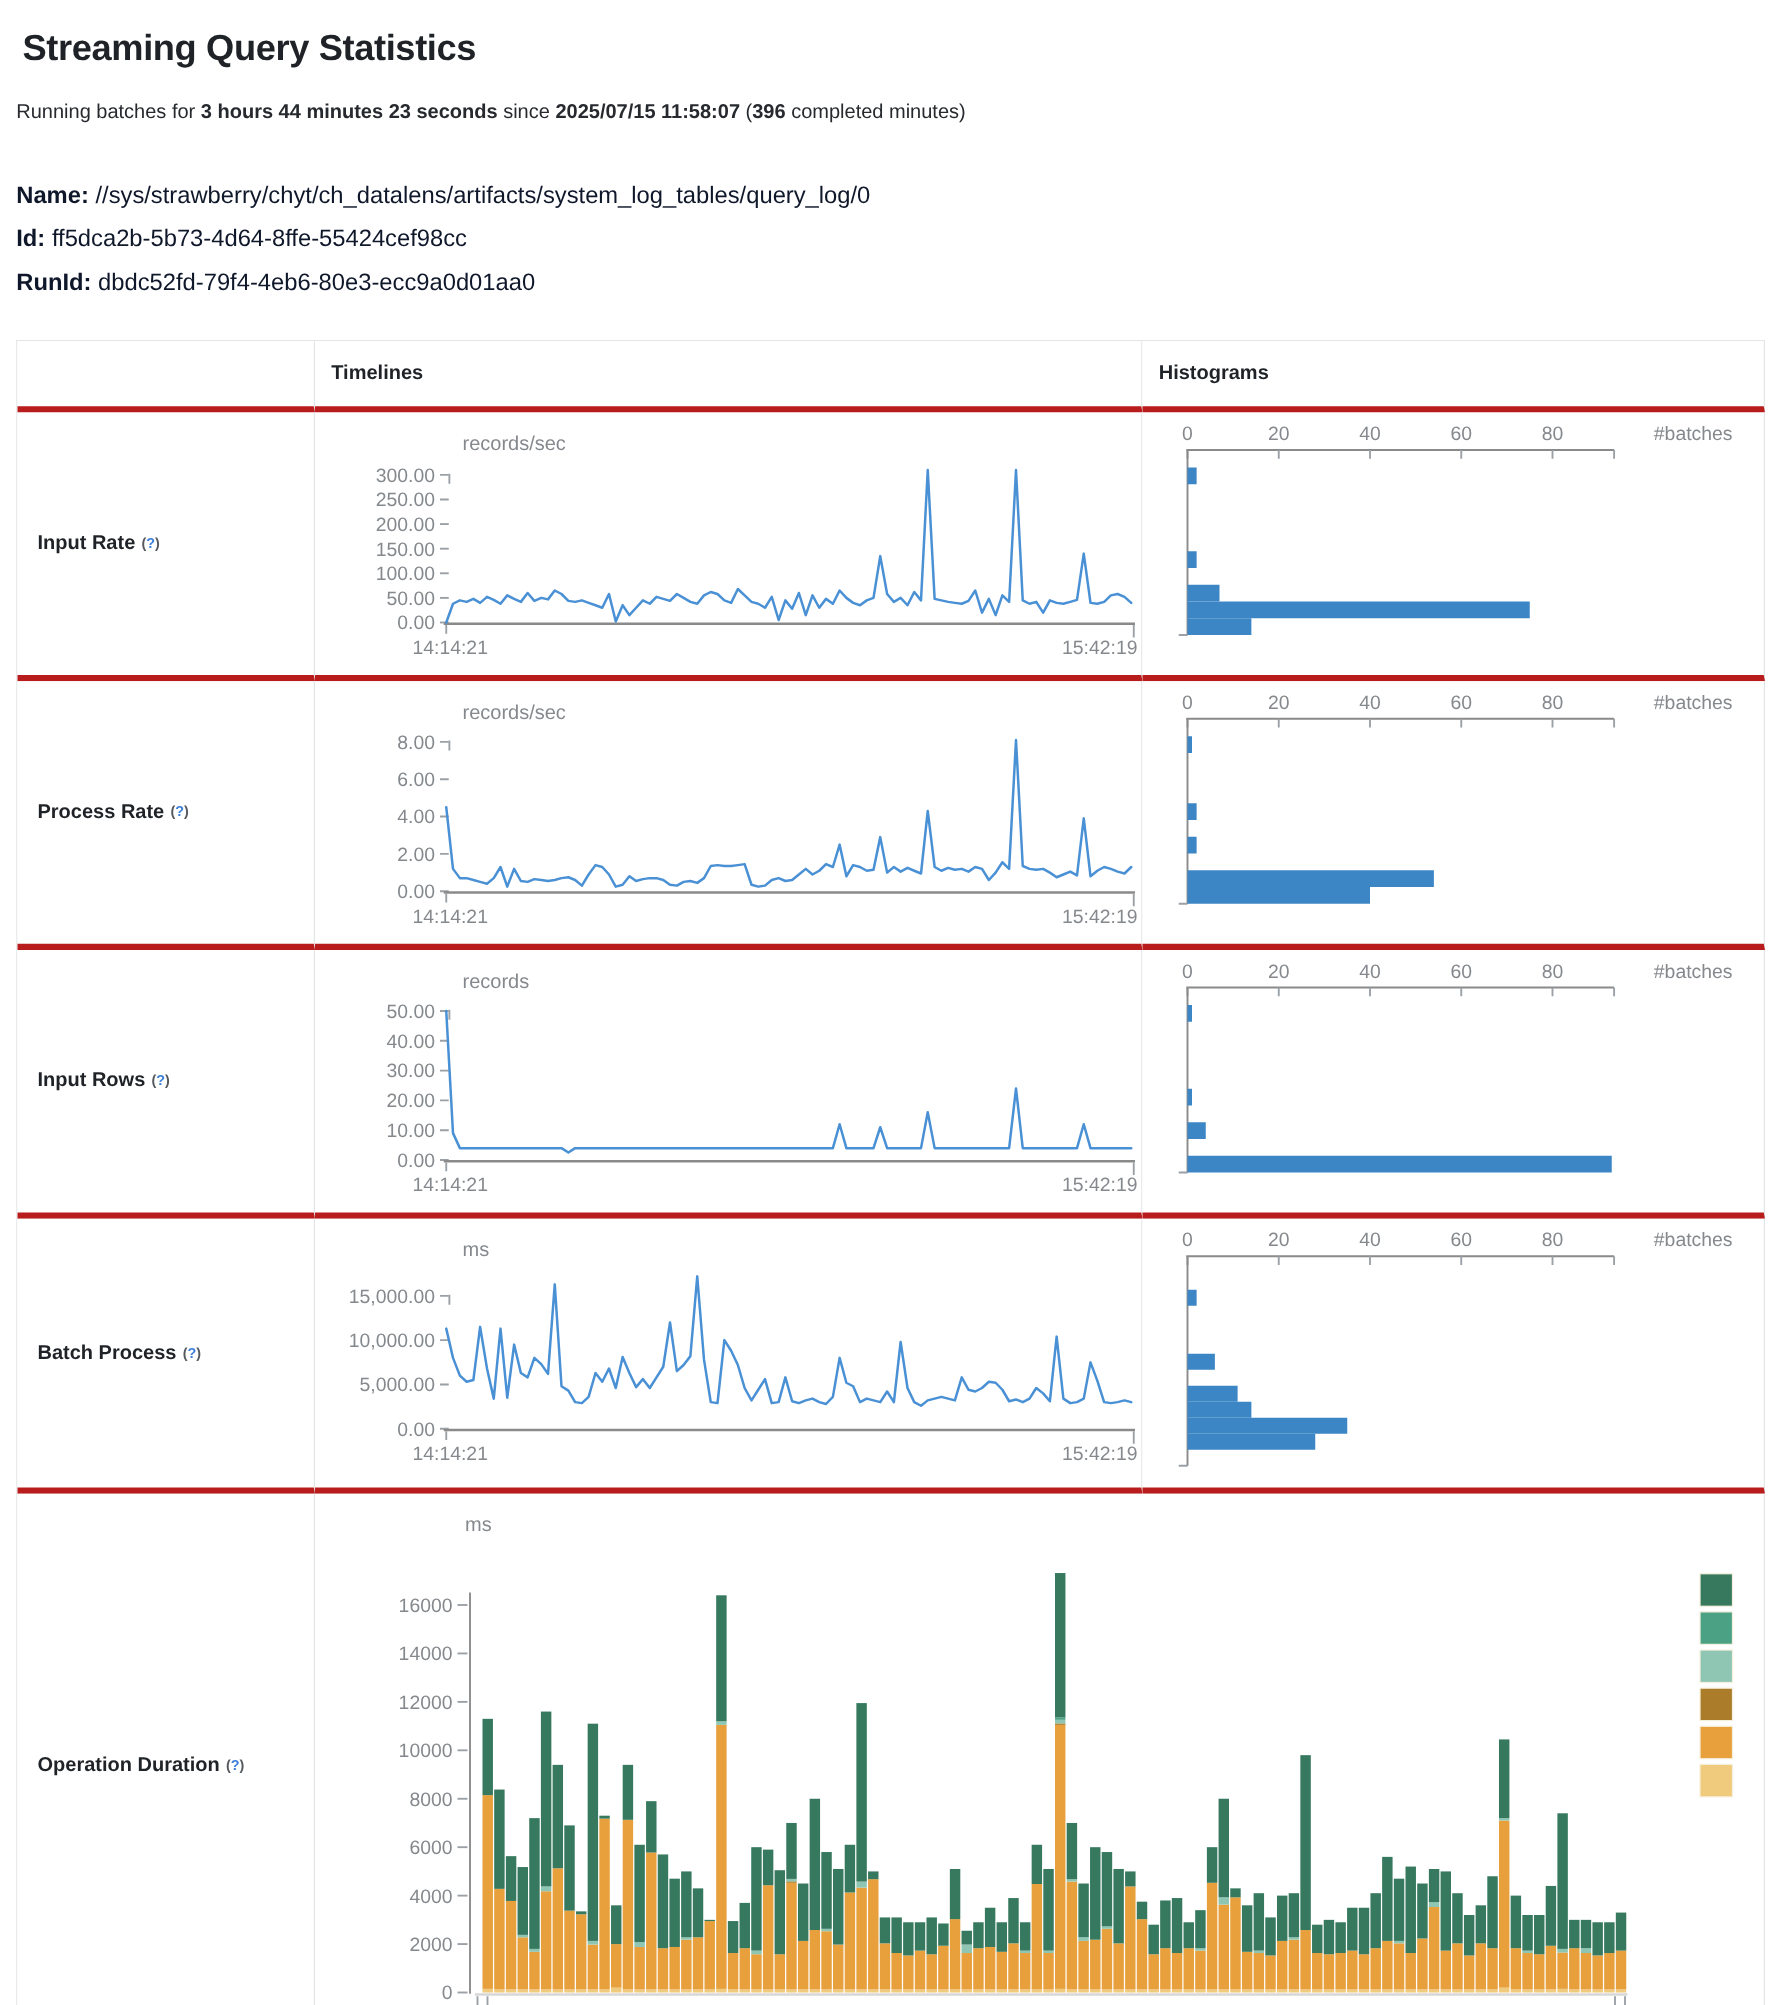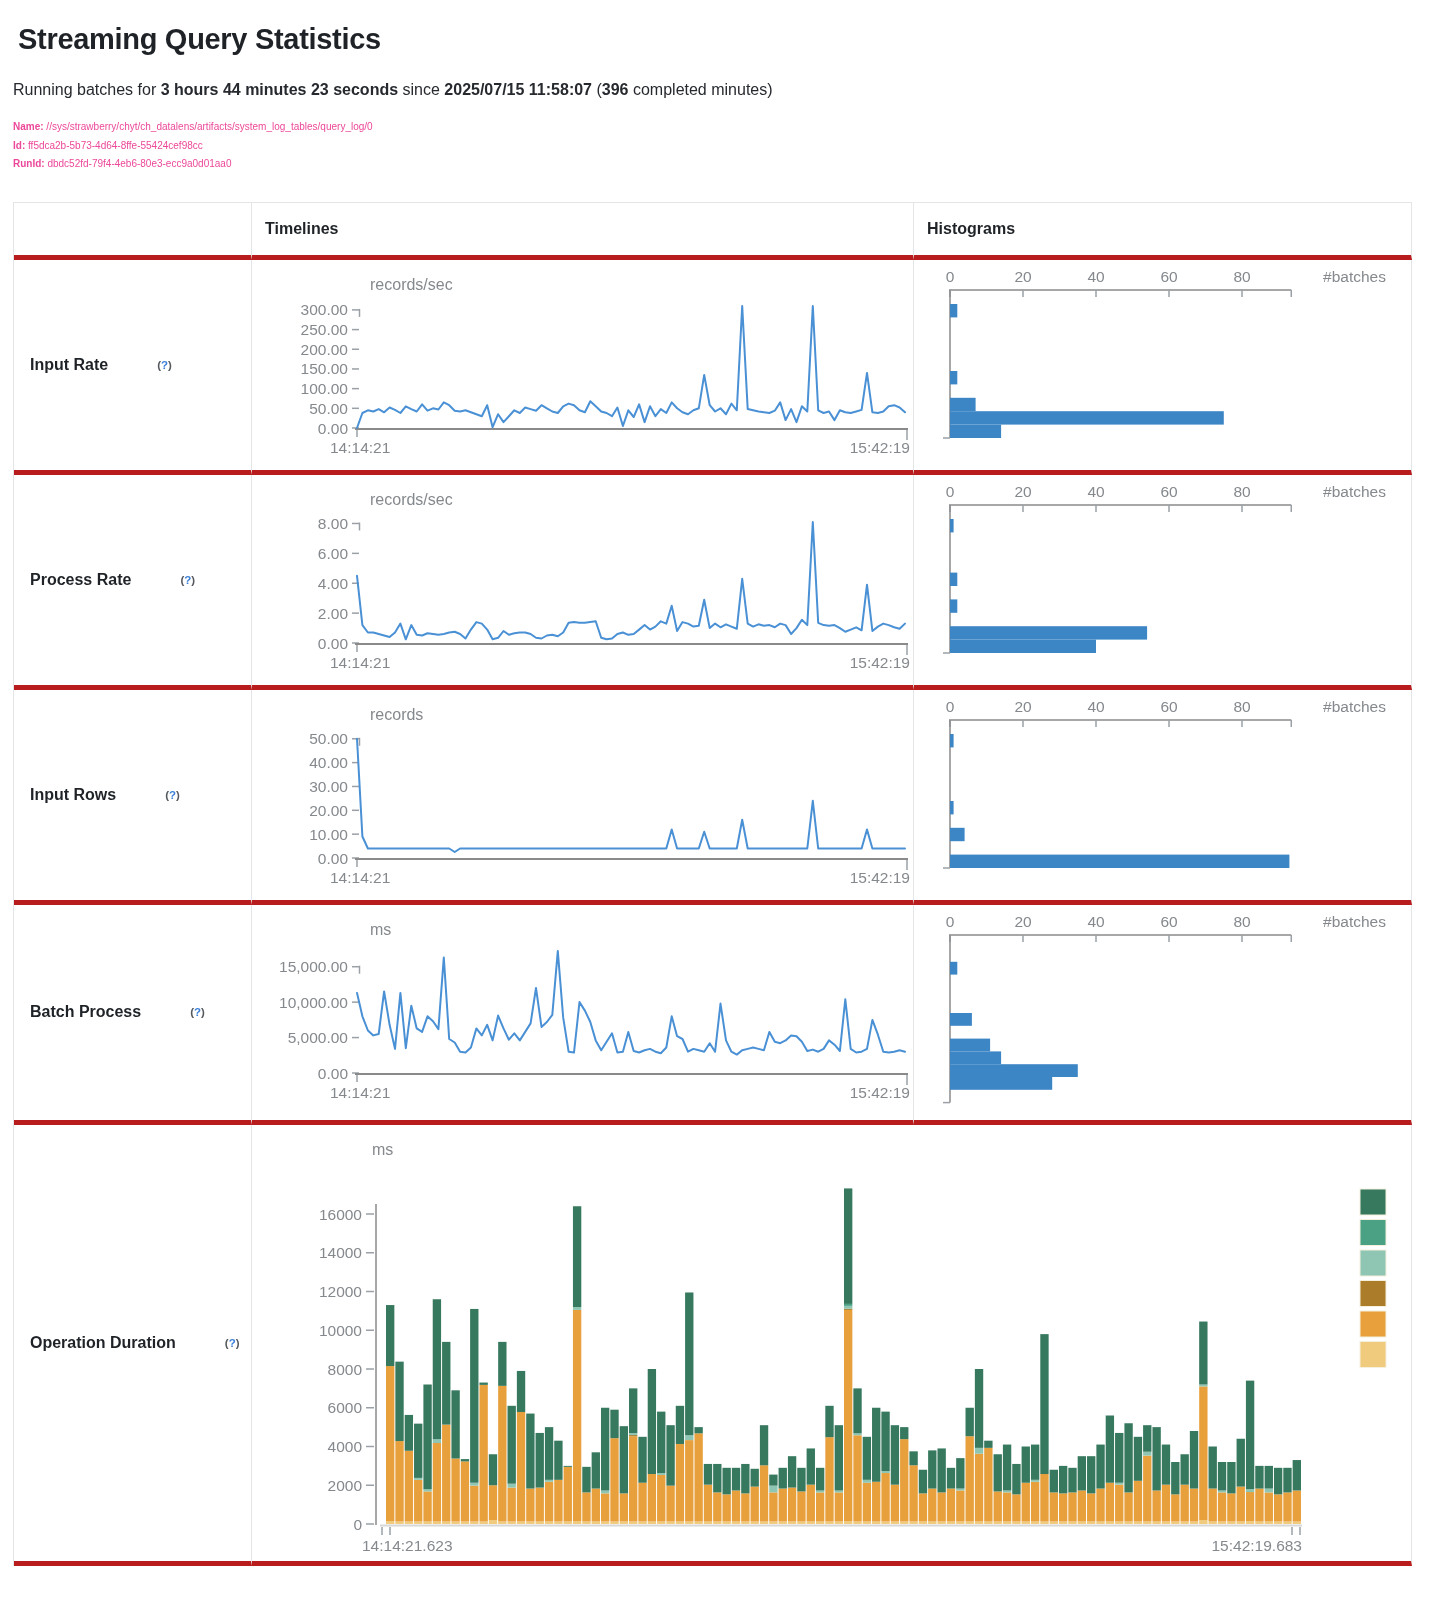--- a/index.html
+++ b/index.html
@@ -3,28 +3,28 @@
 <meta charset="utf-8">
 <title>Streaming Query Statistics</title>
 <style>
   html,body{margin:0;padding:0;background:#fff;color:#24272b;
     font-family:"Liberation Sans",sans-serif;}
   body{width:1432px;height:1604px;overflow:hidden;}
   .page{padding:18px 0 0 13px;}
   h1{font-size:29px;margin:5px;font-weight:700;color:#1f2327;letter-spacing:-.3px;}
   .subtitle{font-size:16px;margin:25px 0 0;color:#26292e;}
   .b{font-weight:700;}
-  .meta{margin-top:19px;font-size:10px;line-height:1.85;color:#ec4899;}
+  .meta{margin-top:40px;font-size:19px;line-height:1.85;color:#0f172a;}
   .stats-table{display:grid;grid-template-columns:238px 662px 498px;
     width:1398px;margin-top:28px;border-top:1px solid #e4e5e7;border-left:1px solid #e4e5e7;}
   .cell{border-right:1px solid #e4e5e7;border-bottom:5px solid #b91c1c;background:#fff;box-sizing:border-box;}
   .hcell{height:57px;display:flex;align-items:center;padding-left:13px;
     font-weight:700;font-size:16px;color:#1f2327;}
   .label-cell{display:flex;align-items:center;padding-left:16px;
-    font-weight:700;font-size:16px;color:#1f2327;gap:44px;}
+    font-weight:700;font-size:16px;color:#1f2327;}
   .chart-cell{padding:0;overflow:hidden;}
   .r215{height:215px;} .r220{height:220px;} .r441{height:441px;}
   .span2{grid-column:2/4;}
   sup.help{font-size:11.5px;margin-left:5px;color:#55595e;font-weight:700;}
   sup.help .q{color:#3b7fd9;}
   svg{display:block;}
   svg text{font-family:"Liberation Sans",sans-serif;}
 </style>
 </head>
 <body>

